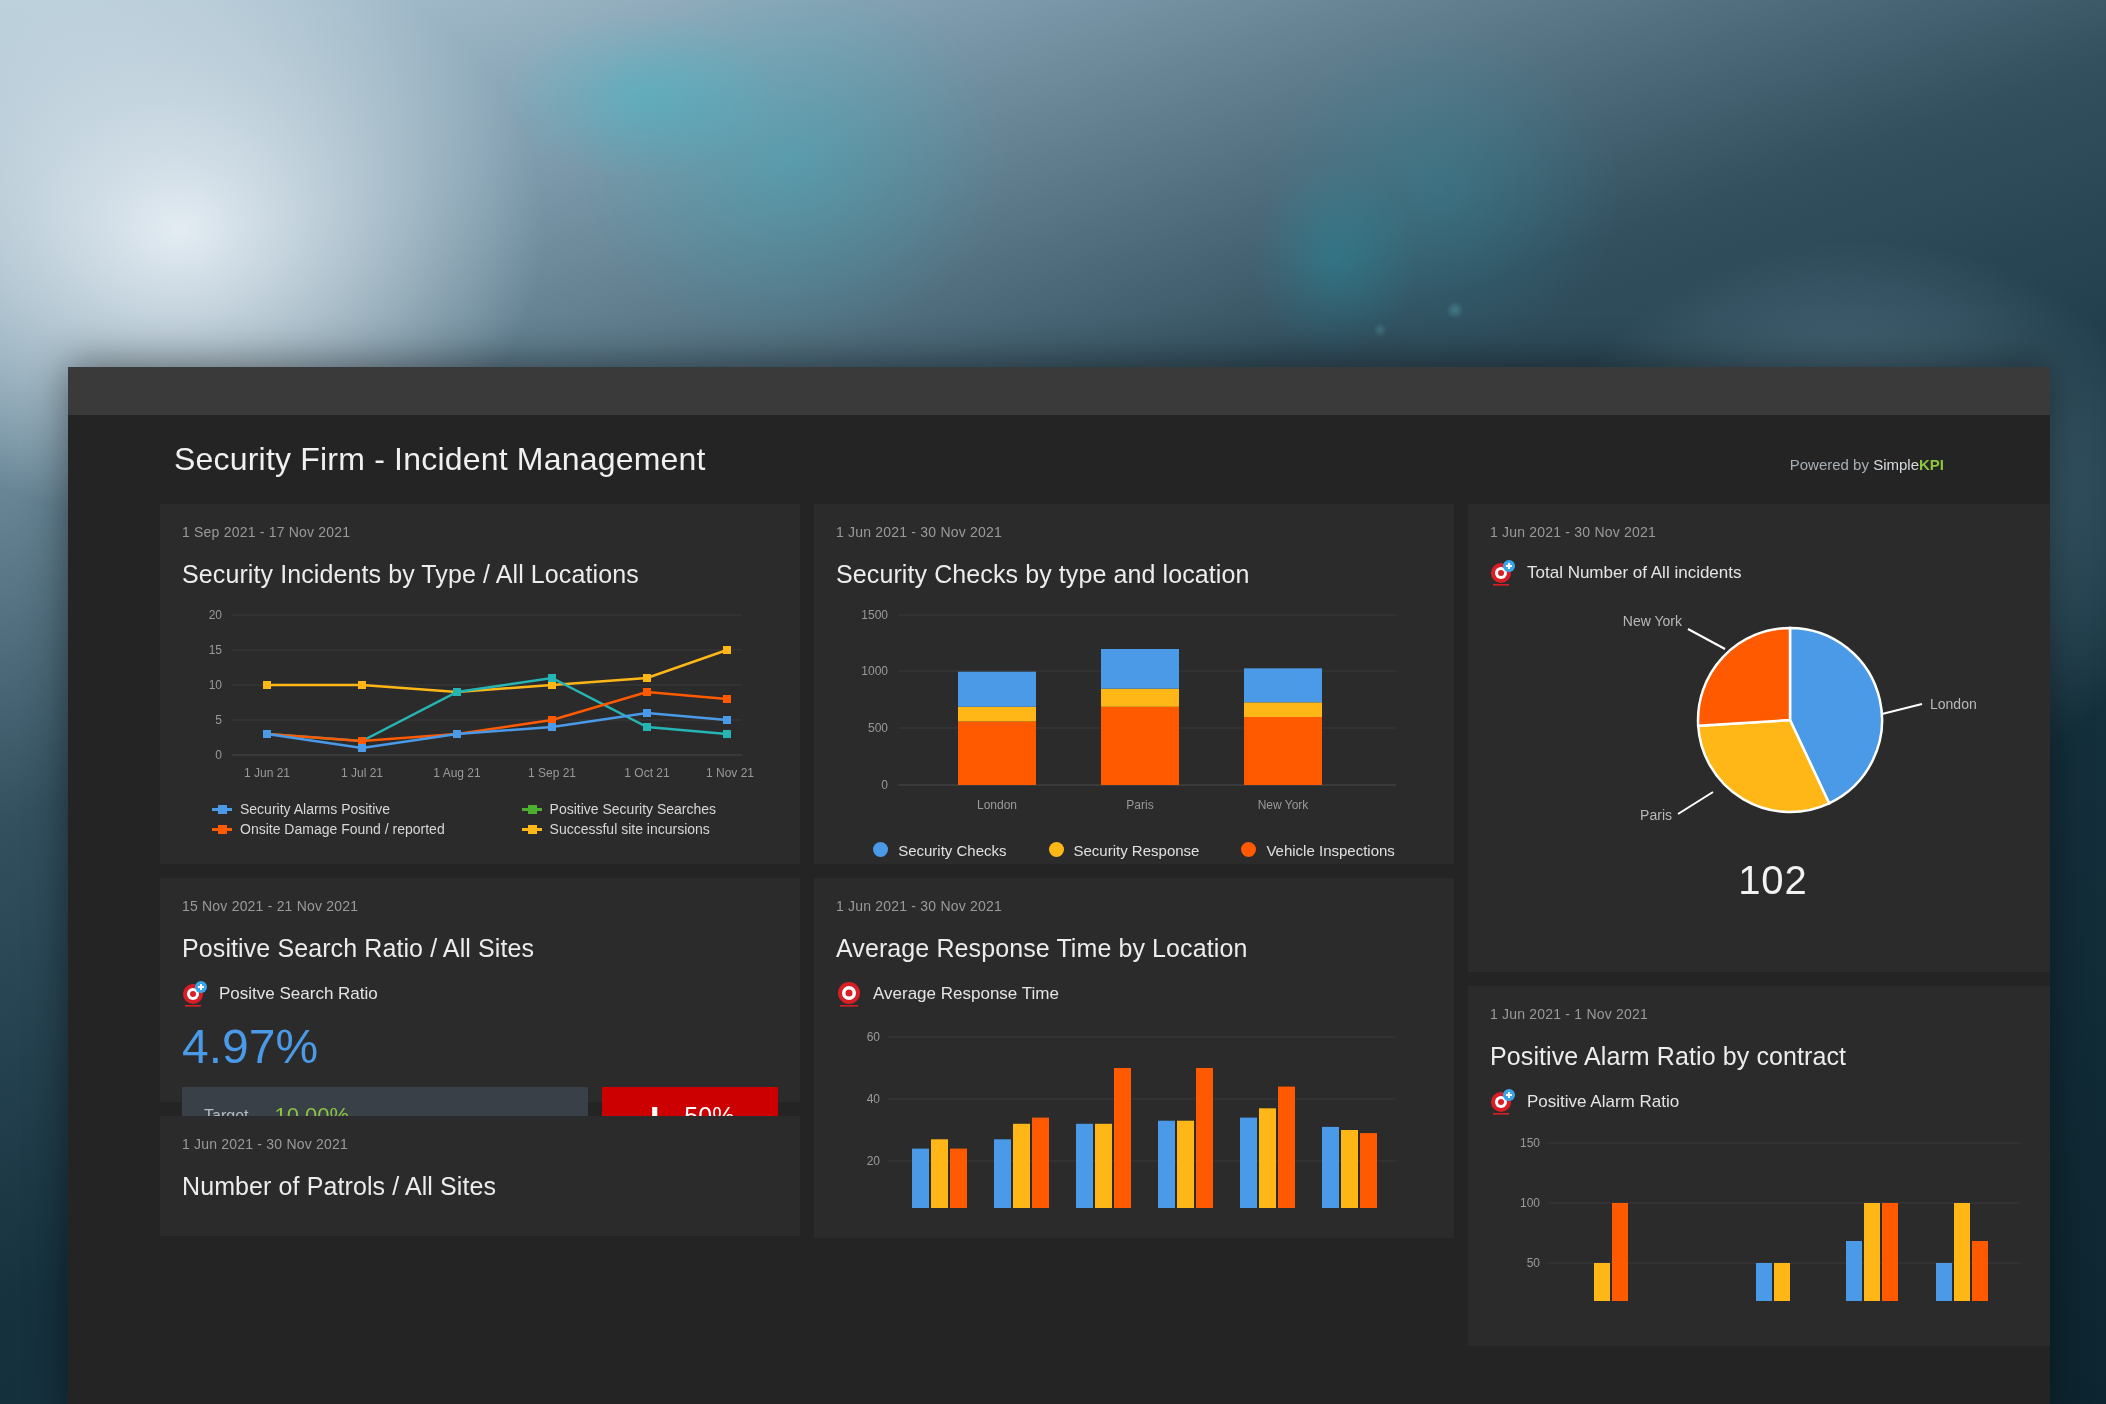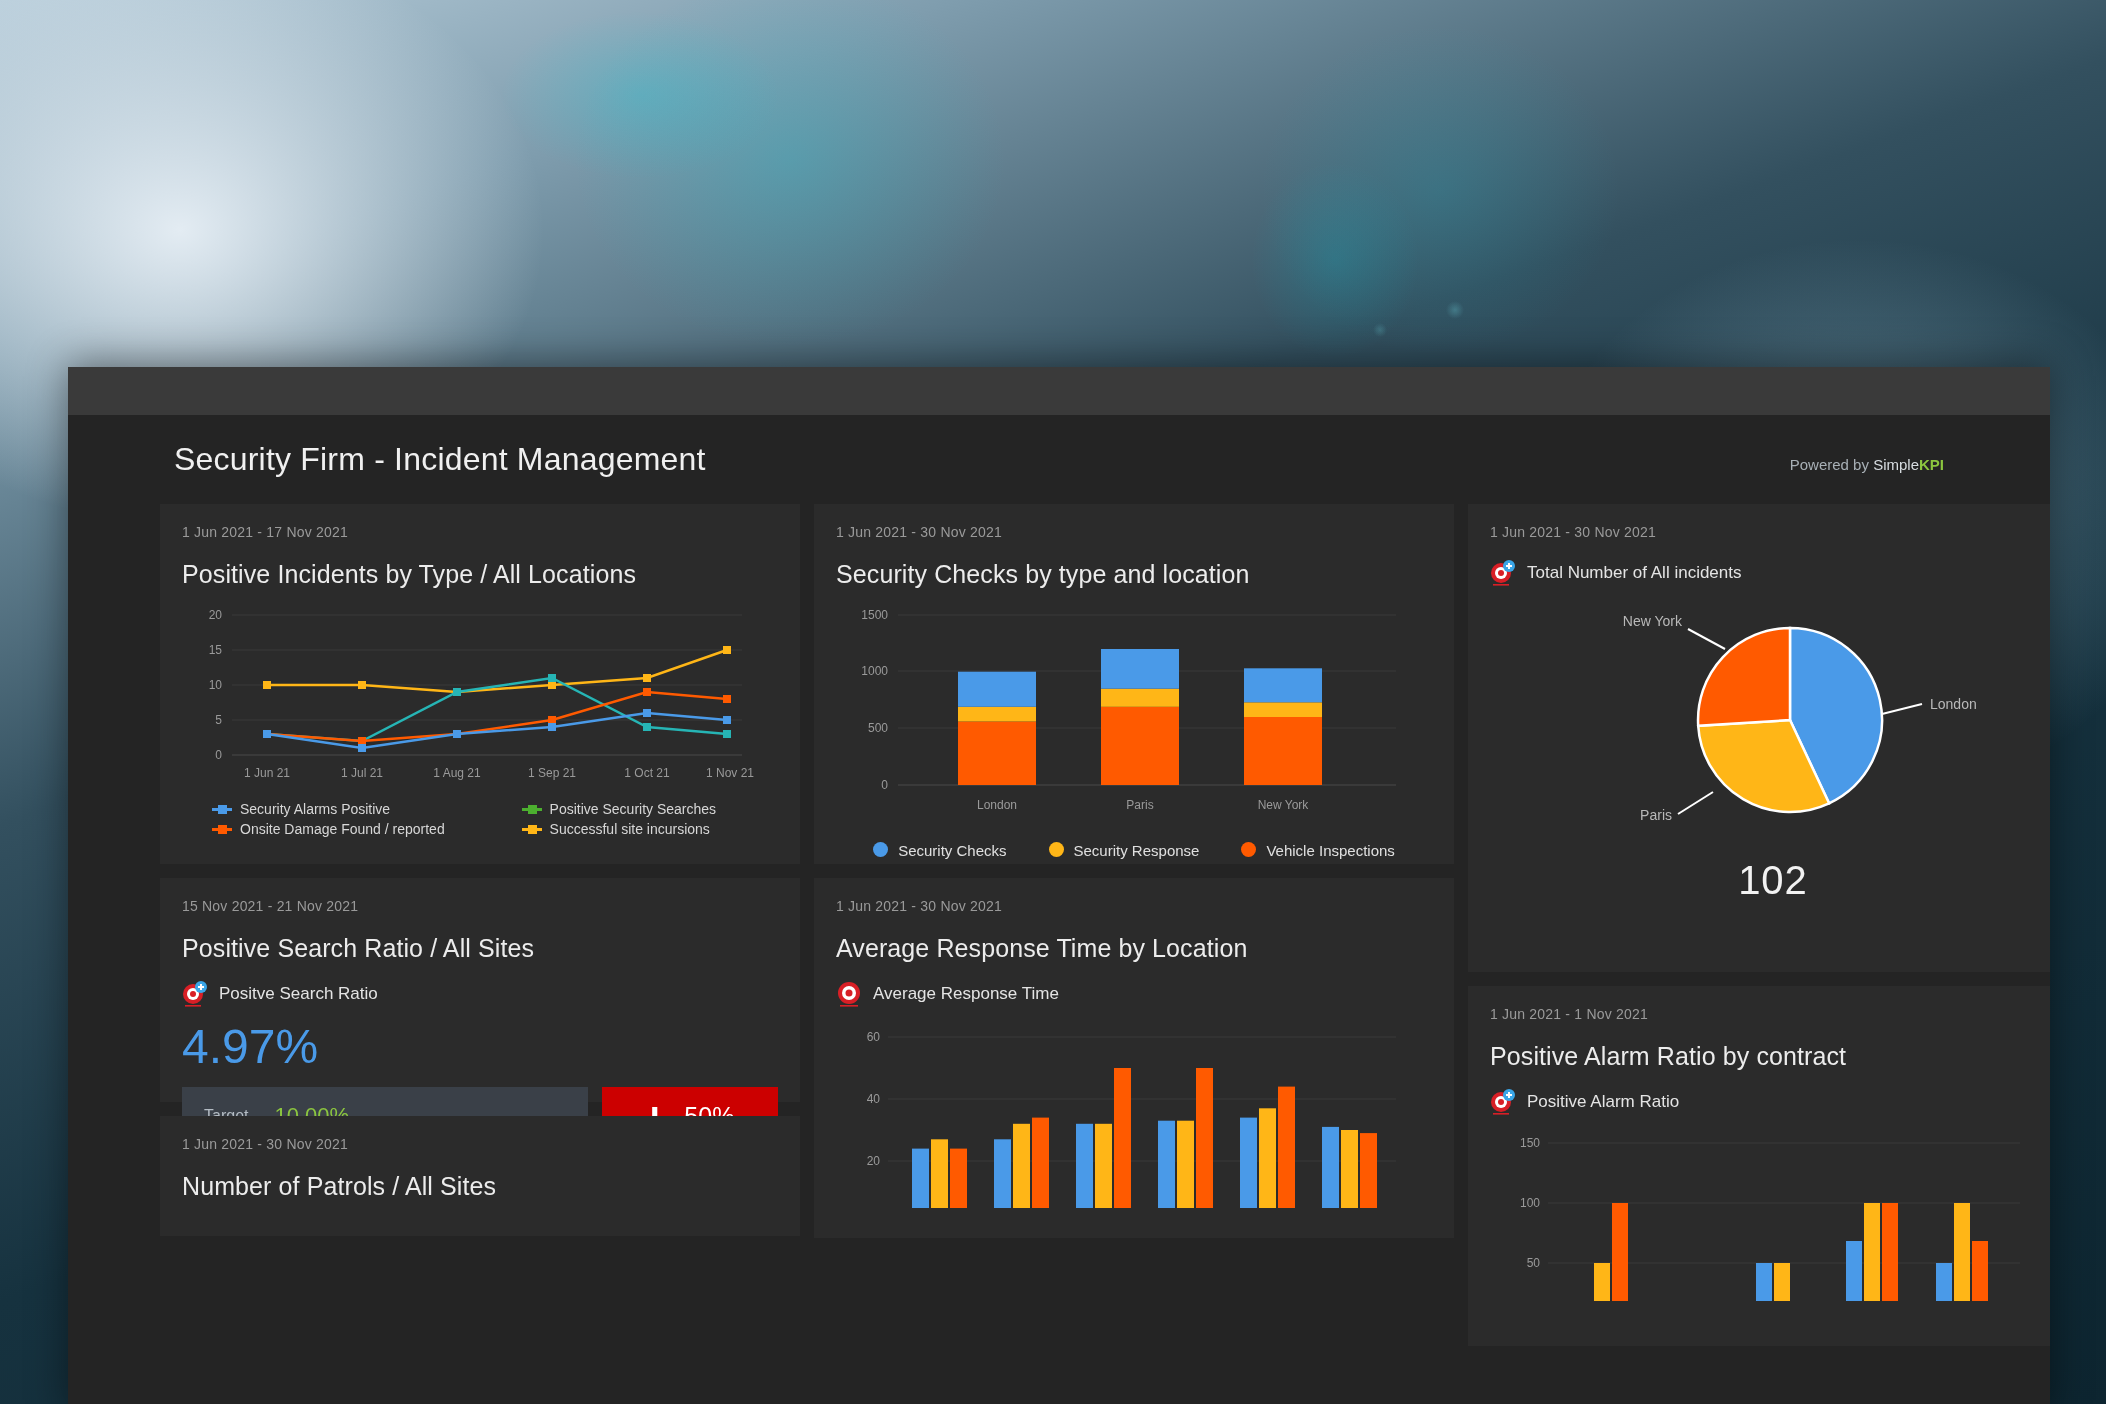--- a/index.html
+++ b/index.html
@@ -160,22 +160,22 @@
     <div class="dash-header">
       <div class="dash-title">Security Firm - Incident Management</div>
       <div class="powered"><span>Powered by </span><span class="simple">Simple</span><span class="kpi">KPI</span></div>
     </div>
 
     <div class="grid">
 
       <div class="col">
 
         <div class="card" style="height:360px;">
-          <div class="card-date">1 Jun 2021 - 17 Nov 2021</div>
-          <div class="card-title">Positive Incidents by Type / All Locations</div>
+          <div class="card-date">1 Sep 2021 - 17 Nov 2021</div>
+          <div class="card-title">Security Incidents by Type / All Locations</div>
 
           <div class="chart" style="height:180px;">
             <svg width="592" height="180" viewBox="0 0 592 180">
 
               <line x1="50" y1="8" x2="560" y2="8" stroke="#3a3a3a" stroke-width="1"></line>
               <line x1="50" y1="43" x2="560" y2="43" stroke="#3a3a3a" stroke-width="1"></line>
               <line x1="50" y1="78" x2="560" y2="78" stroke="#3a3a3a" stroke-width="1"></line>
               <line x1="50" y1="113" x2="560" y2="113" stroke="#3a3a3a" stroke-width="1"></line>
               <line x1="50" y1="148" x2="560" y2="148" stroke="#4a4a4a" stroke-width="1"></line>
               <text x="40" y="12" fill="#9a9a9a" font-size="12" text-anchor="end" font-family="Liberation Sans, sans-serif">20</text>

